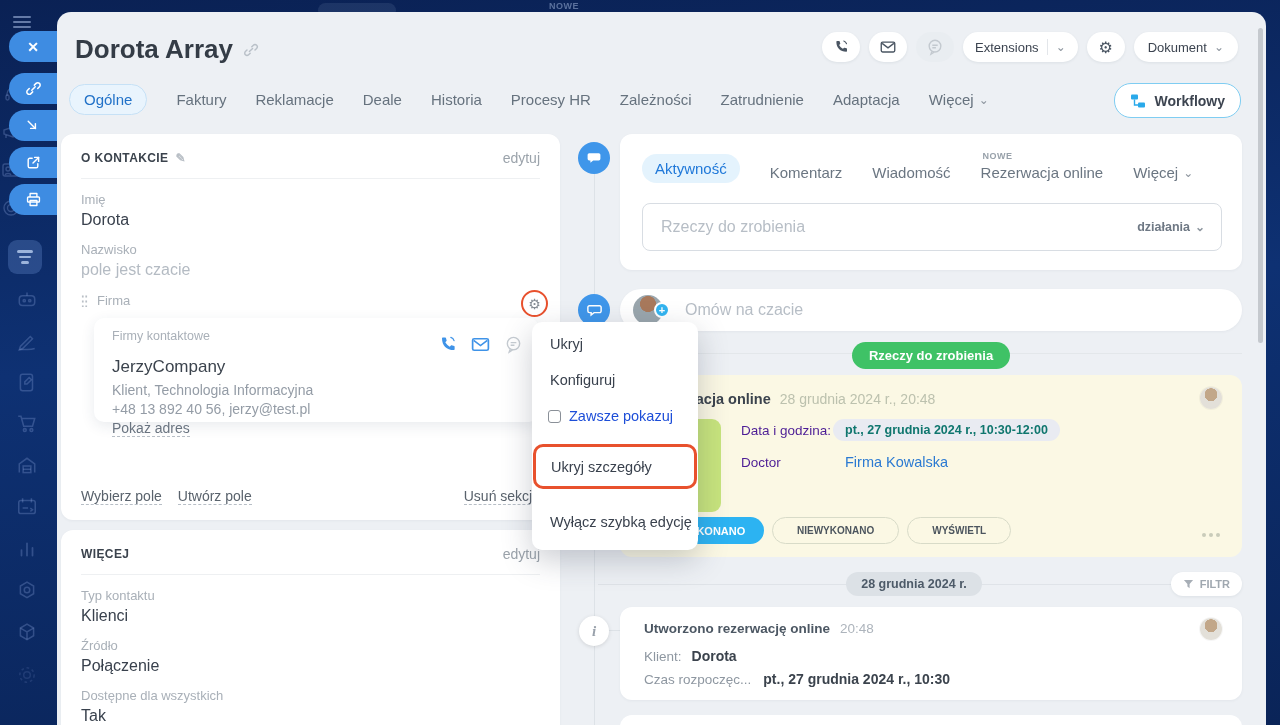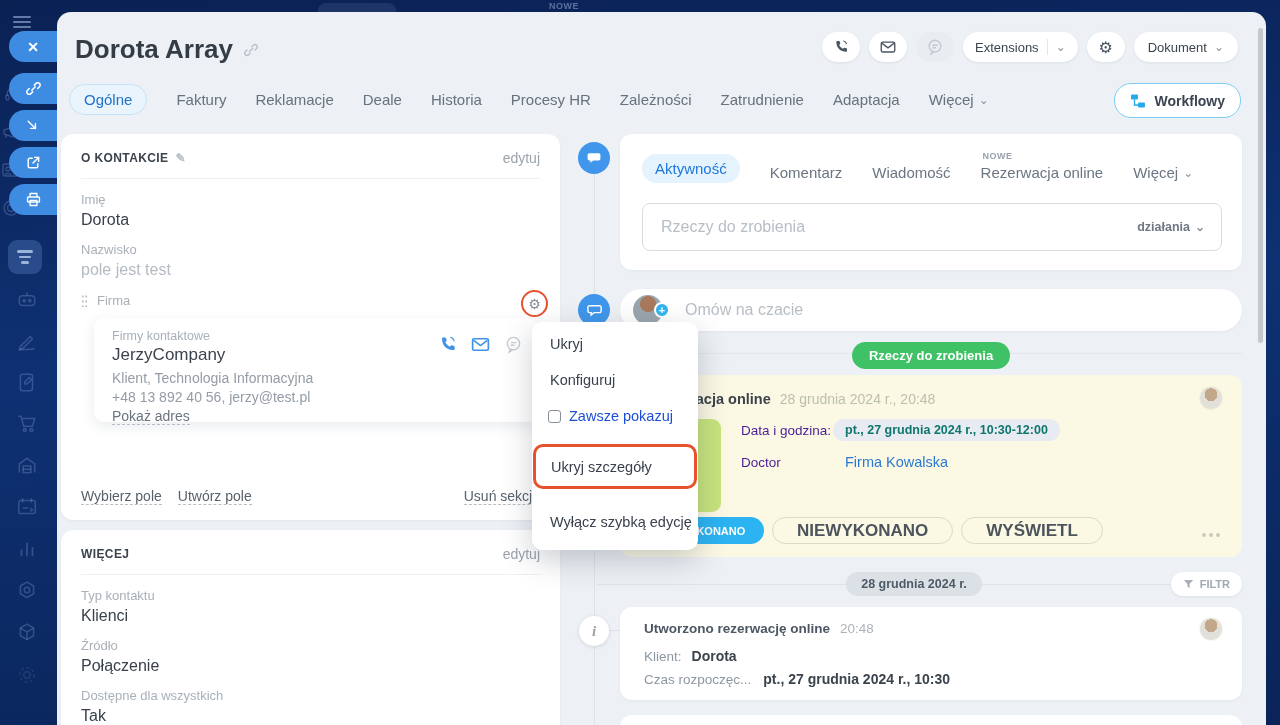--- a/index.html
+++ b/index.html
@@ -64,21 +64,21 @@
   .drag { width:7px; height:13px; position:relative; }
   .drag::before { content:""; position:absolute; inset:0;
     background:
       radial-gradient(circle, #b9bfc6 1px, transparent 1.2px) 0 0/3.5px 5px; }
   .gear-hl { position:absolute; right:12px; top:156px; width:27px; height:27px; border-radius:50%;
     border:2.5px solid #e8512d; background:#fff; display:flex; align-items:center; justify-content:center;
     font-size:14px; color:#868d95; cursor:pointer; z-index:5; }
   .company-card { position:relative; margin:10px 0 0 33px; width:445px; height:104px; background:#fff; border-radius:10px;
     box-shadow:0 4px 14px rgba(40,60,90,.10); padding:11px 18px; }
   .cc-label { font-size:12.5px; color:#a9b0b8; }
-  .cc-name { font-size:17px; color:#3b434d; margin-top:2px; }
+  .cc-name { font-size:17px; color:#3b434d; margin-top:14px; }
   .cc-line { font-size:14px; color:#949ca6; margin-top:5px; }
   .cc-line.c2 { margin-top:3px; }
   .dashed { border-bottom:1px dashed #b7bec6; display:inline-block; cursor:pointer; color:#6a7480; }
   .cc-icons { position:absolute; right:16px; top:16px; display:flex; align-items:center; gap:13px; }
   .card-foot { position:absolute; bottom:15px; left:20px; right:20px; display:flex; justify-content:space-between; font-size:14px; color:#59626c; }
   .card-foot .lft { display:flex; gap:16px; }
 
   
   .menu { position:absolute; left:532px; top:322px; width:166px; height:228px; background:#fff; border-radius:10px;
     box-shadow:0 10px 30px rgba(50,60,80,.25); z-index:60; }
@@ -127,21 +127,21 @@
   .avatar-sm { position:absolute; right:20px; top:12px; width:22px; height:22px; border-radius:50%;
     background:radial-gradient(circle at 50% 35%, #c2a789 0 35%, #e3e0d9 36% 100%); box-shadow:0 0 0 1px rgba(0,0,0,.04); }
   .bc-green { position:absolute; left:64px; top:44px; width:37px; height:93px; border-radius:9px; background:#c7e47d; }
   .bc-fields { position:absolute; left:121px; top:44px; }
   .bc-row { display:flex; align-items:center; margin-bottom:13px; }
   .bc-label { width:92px; font-size:13.5px; color:#4c1d95; flex:none; }
   .bc-pill { background:#e9ebf2; border-radius:12px; padding:4px 12px; font-size:12.5px; font-weight:bold; color:#0f766e; white-space:nowrap; }
   .bc-link { font-size:14.5px; color:#2b7ad2; cursor:pointer; margin-left:12px; }
   .bc-btns { position:absolute; left:40px; bottom:13px; display:flex; gap:8px; }
   .btn-done { width:104px; height:27px; border-radius:14px; background:#2cb3f2; color:#fff; font-size:11px; font-weight:bold; display:flex; align-items:center; justify-content:center; cursor:pointer; }
-  .btn-line { height:27px; border-radius:14px; border:1px solid #d8dbc8; color:#4c555e; font-size:17px; font-weight:bold; display:flex; align-items:center; justify-content:center; padding:0 24px; cursor:pointer; background:transparent; }
+  .btn-line { height:27px; border-radius:14px; border:1px solid #d8dbc8; color:#4c555e; font-size:10px; font-weight:bold; display:flex; align-items:center; justify-content:center; padding:0 24px; cursor:pointer; background:transparent; }
   .bc-dots { position:absolute; right:22px; bottom:20px; display:flex; gap:3px; cursor:pointer; }
   .bc-dots i { width:4px; height:4px; border-radius:50%; background:#c9ccba; }
 
   .date-line { position:absolute; left:541px; top:572px; width:632px; height:1px; background:#dfe3e8; }
   .date-wrap { position:absolute; left:541px; width:632px; top:560px; text-align:center; }
   .date-pill { display:inline-block; background:#dce1e6; border-radius:13px; padding:5px 15px; font-size:12.5px; font-weight:bold; color:#4d5a68; }
   .filtr-btn { position:absolute; right:24px; top:560px; height:24px; background:#fff; border-radius:13px; box-shadow:0 1px 3px rgba(30,50,70,.08);
     display:flex; align-items:center; gap:6px; padding:0 12px; font-size:11px; font-weight:bold; color:#a0a8b0; cursor:pointer; }
 
   .ev-card { position:absolute; left:563px; top:595px; width:622px; height:93px; background:#fff; border-radius:12px; box-shadow:0 1px 3px rgba(30,50,70,.05); }
@@ -389,21 +389,21 @@
         <span class="pencil">✎</span>
       </span>
       <span class="edit-link">edytuj</span>
     </div>
     <div class="card-div"></div>
 
     <div class="f-label">Imię</div>
     <div class="f-value">Dorota</div>
 
     <div class="f-label">Nazwisko</div>
-    <div class="f-value empty">pole jest test</div>
+    <div class="f-value empty">pole jest czacie</div>
 
     <div class="firma-row">
       <span class="drag"></span>
       <span class="f-label" style="margin:0;">Firma</span>
     </div>
     <div class="gear-hl">
       <span>⚙</span>
     </div>
 
     <div class="company-card">

